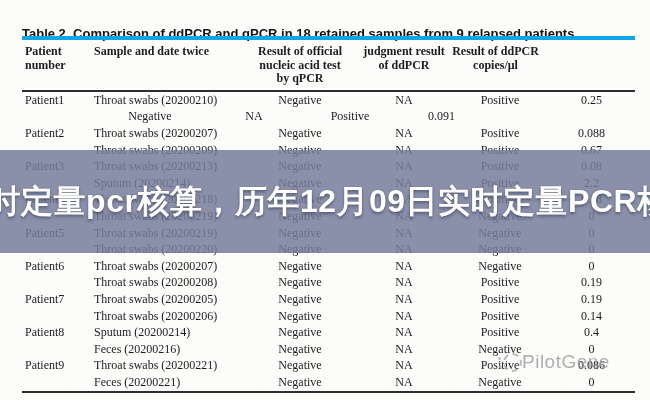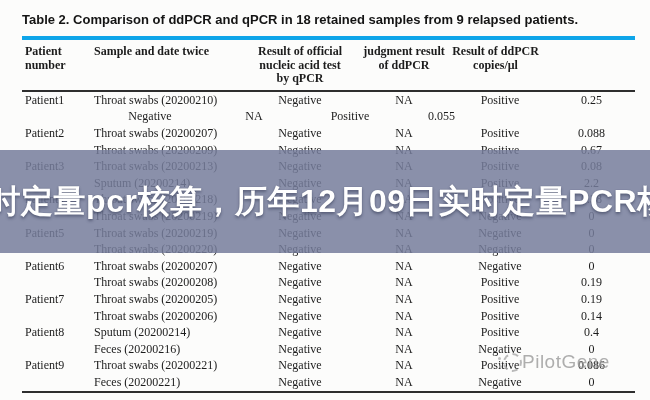--- a/index.html
+++ b/index.html
@@ -6,21 +6,21 @@
   body{
     width:650px;height:400px;
     background:#fcfcfb;
     position:relative;
     overflow:hidden;
     font-family:"Liberation Serif", serif;
     color:#1c1c1c;
   }
   .page{position:absolute;inset:0;}
   .title{
-    position:absolute;left:22px;top:12px;width:600px;
+    position:absolute;left:22px;top:26px;width:600px;
     font-family:"Liberation Sans", sans-serif;
     font-weight:bold;font-size:13px;color:#141414;
     letter-spacing:0px;
   }
   .table{
     position:absolute;left:22px;top:36px;width:613px;
     border-top:4px solid #0ea5e9;
   }
   .thead{
     display:flex;
@@ -107,21 +107,21 @@
           <div class="tcell c2">Negative</div>
           <div class="tcell c3">NA</div>
           <div class="tcell c4">Positive</div>
           <div class="tcell c5">0.25</div>
         </div>
         <div class="trow">
           <div class="tcell c0"></div>
           <div class="tcell c2">Negative</div>
           <div class="tcell c3">NA</div>
           <div class="tcell c4">Positive</div>
-          <div class="tcell c5">0.055</div>
+          <div class="tcell c5">0.091</div>
         </div>
         <div class="trow">
           <div class="tcell c0">Patient2</div>
           <div class="tcell c1">Throat swabs (20200207)</div>
           <div class="tcell c2">Negative</div>
           <div class="tcell c3">NA</div>
           <div class="tcell c4">Positive</div>
           <div class="tcell c5">0.088</div>
         </div>
         <div class="trow">

